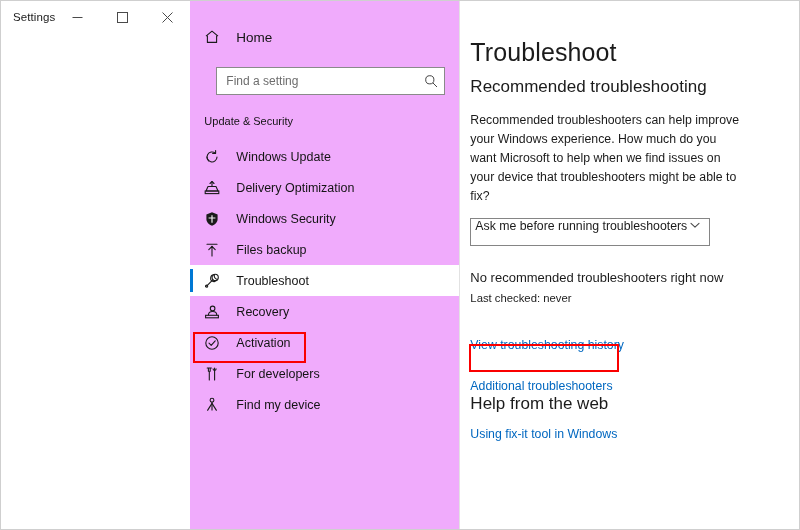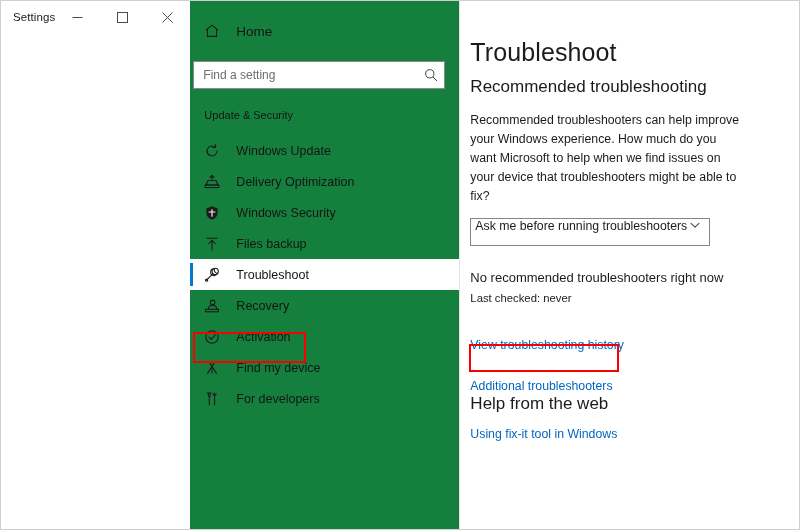--- a/index.html
+++ b/index.html
@@ -43,35 +43,35 @@
     display: flex; align-items: center; justify-content: center;
     color: #4a4a4a;
   }
   .winbtn svg { display: block; }
   
   #body { flex: 1 1 auto; display: flex; min-height: 0; position: relative; }
   
   #sidebar {
     width: 270px;
     flex: 0 0 270px;
-    background: #15803d;
+    background: #f0abfc;
     position: relative;
     border-right: 1px solid #e2e2e2;
-    padding-top: 0;
+    padding-top: 6px;
   }
   .home-row {
     display: flex; align-items: center;
     height: 36px;
     padding-left: 14px;
     margin-top: 12px;
   }
   .home-row .ico { width: 28px; display:flex; align-items:center; color:#1b1b1b; }
   .home-row .lbl { font-size: 13.5px; color: #141414; margin-left: 4px; }
   .search-wrap {
-    margin: 12px 14px 0 3px;
+    margin: 12px 14px 0 26px;
     height: 28px;
     background: #ffffff;
     border: 1px solid #8a8a8a;
     display: flex; align-items: center;
     padding: 0 6px 0 9px;
   }
   .search-wrap input {
     border: 0; outline: 0; flex: 1 1 auto;
     font-family: "Liberation Sans", sans-serif;
     font-size: 12px; color: #1b1b1b;
@@ -306,38 +306,38 @@
               <circle cx="8" cy="8" r="6.2" fill="none" stroke="#1b1b1b" stroke-width="1.1"></circle>
               <path d="M5 8.2 L7.2 10.4 L11.2 5.8" fill="none" stroke="#1b1b1b" stroke-width="1.1" stroke-linecap="round" stroke-linejoin="round"></path>
             </svg>
           </span>
           <span class="lbl">Activation</span>
         </div>
 
         <div class="navitem">
           <span class="ico">
             <svg width="16" height="16" viewBox="0 0 16 16">
-              <circle cx="8" cy="3.2" r="1.9" fill="none" stroke="#1b1b1b" stroke-width="1.1"></circle>
-              <path d="M8 5.1 L8 13.6" stroke="#1b1b1b" stroke-width="1.1"></path>
-              <path d="M3.4 13.6 L8 6.4 L12.6 13.6" fill="none" stroke="#1b1b1b" stroke-width="1.1" stroke-linejoin="round"></path>
-            </svg>
-          </span>
-          <span class="lbl">Find my device</span>
-        </div>
-
-        <div class="navitem">
-          <span class="ico">
-            <svg width="16" height="16" viewBox="0 0 16 16">
               <path d="M4.4 2 L4.4 5.2 M6.2 2 L6.2 5.2 M3.2 2 L7.4 2" stroke="#1b1b1b" stroke-width="1.1" stroke-linecap="round"></path>
               <path d="M5.3 5.2 L5.3 14" stroke="#1b1b1b" stroke-width="1.1" stroke-linecap="round"></path>
               <path d="M10.6 2 L10.6 8.2 M10.6 8.2 L10.6 14" stroke="#1b1b1b" stroke-width="1.1" stroke-linecap="round"></path>
               <path d="M9 2.6 C9 5 12.2 5 12.2 2.6" fill="none" stroke="#1b1b1b" stroke-width="1.1"></path>
             </svg>
           </span>
           <span class="lbl">For developers</span>
+        </div>
+
+        <div class="navitem">
+          <span class="ico">
+            <svg width="16" height="16" viewBox="0 0 16 16">
+              <circle cx="8" cy="3.2" r="1.9" fill="none" stroke="#1b1b1b" stroke-width="1.1"></circle>
+              <path d="M8 5.1 L8 13.6" stroke="#1b1b1b" stroke-width="1.1"></path>
+              <path d="M3.4 13.6 L8 6.4 L12.6 13.6" fill="none" stroke="#1b1b1b" stroke-width="1.1" stroke-linejoin="round"></path>
+            </svg>
+          </span>
+          <span class="lbl">Find my device</span>
         </div>
 
       </div>
 
       <div class="redbox" id="redbox-troubleshoot" style="border-color: rgb(250, 0, 0);"></div>
     </div>
 
     <div id="main">
       <div class="inner">
         <h1 class="page-title">Troubleshoot</h1>

